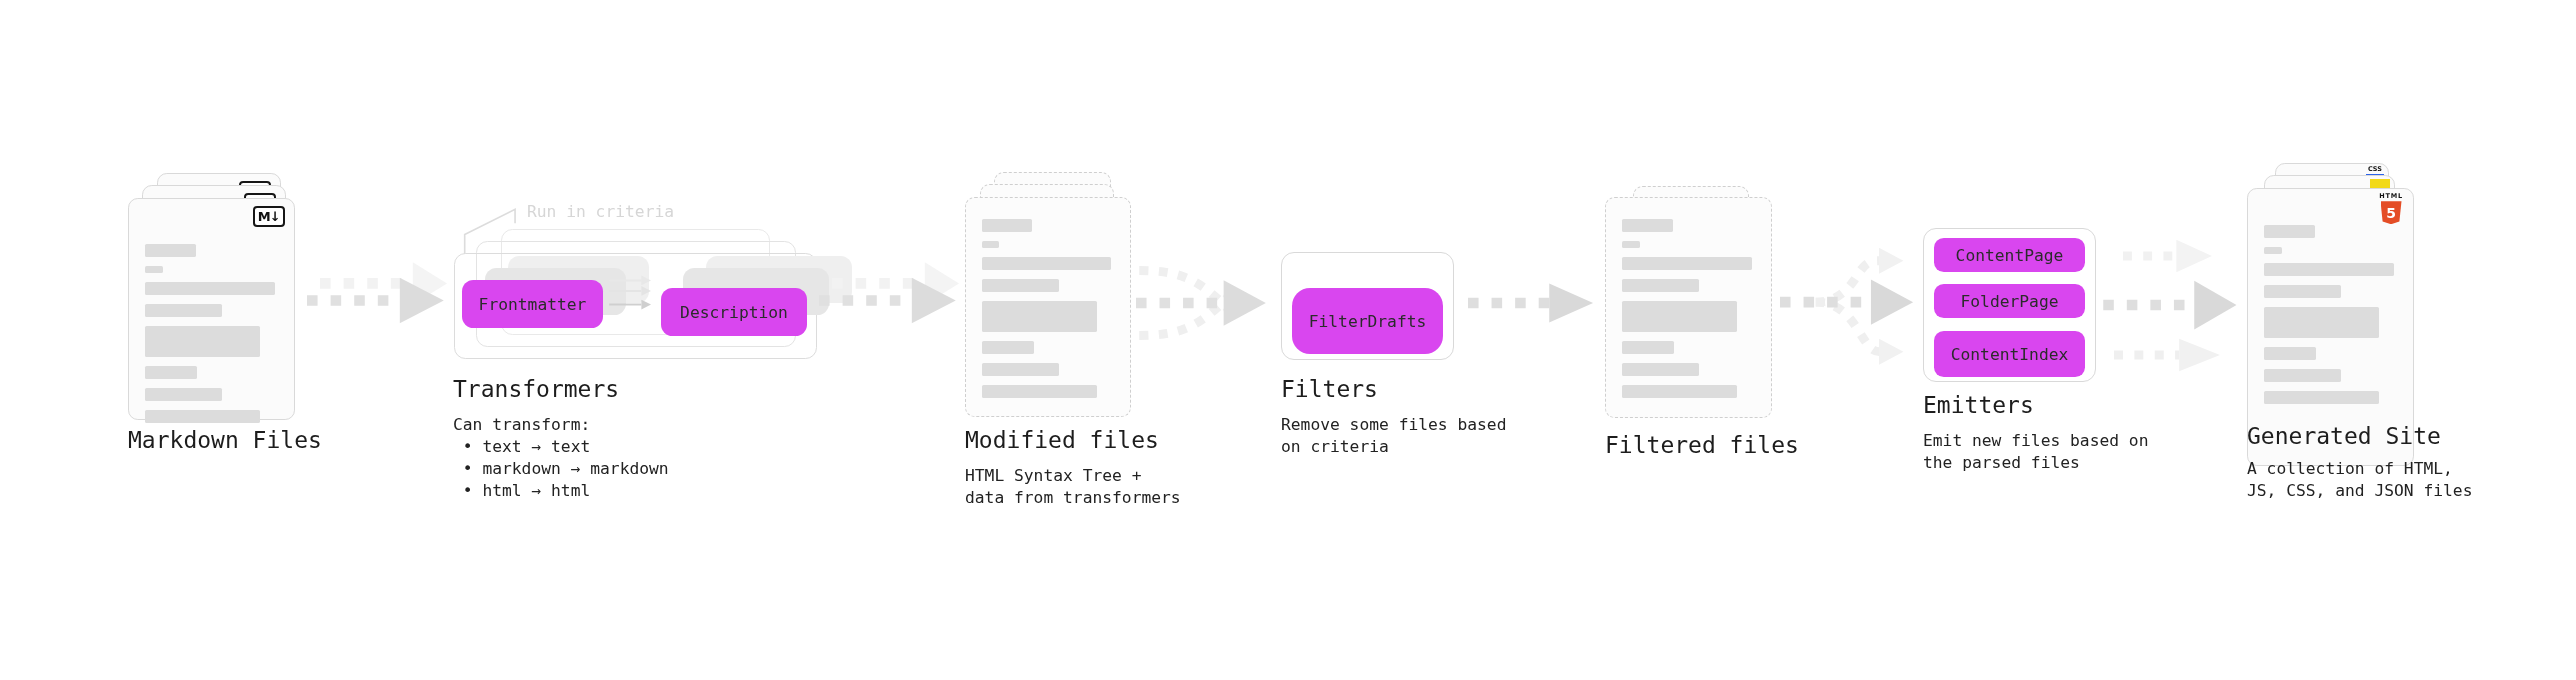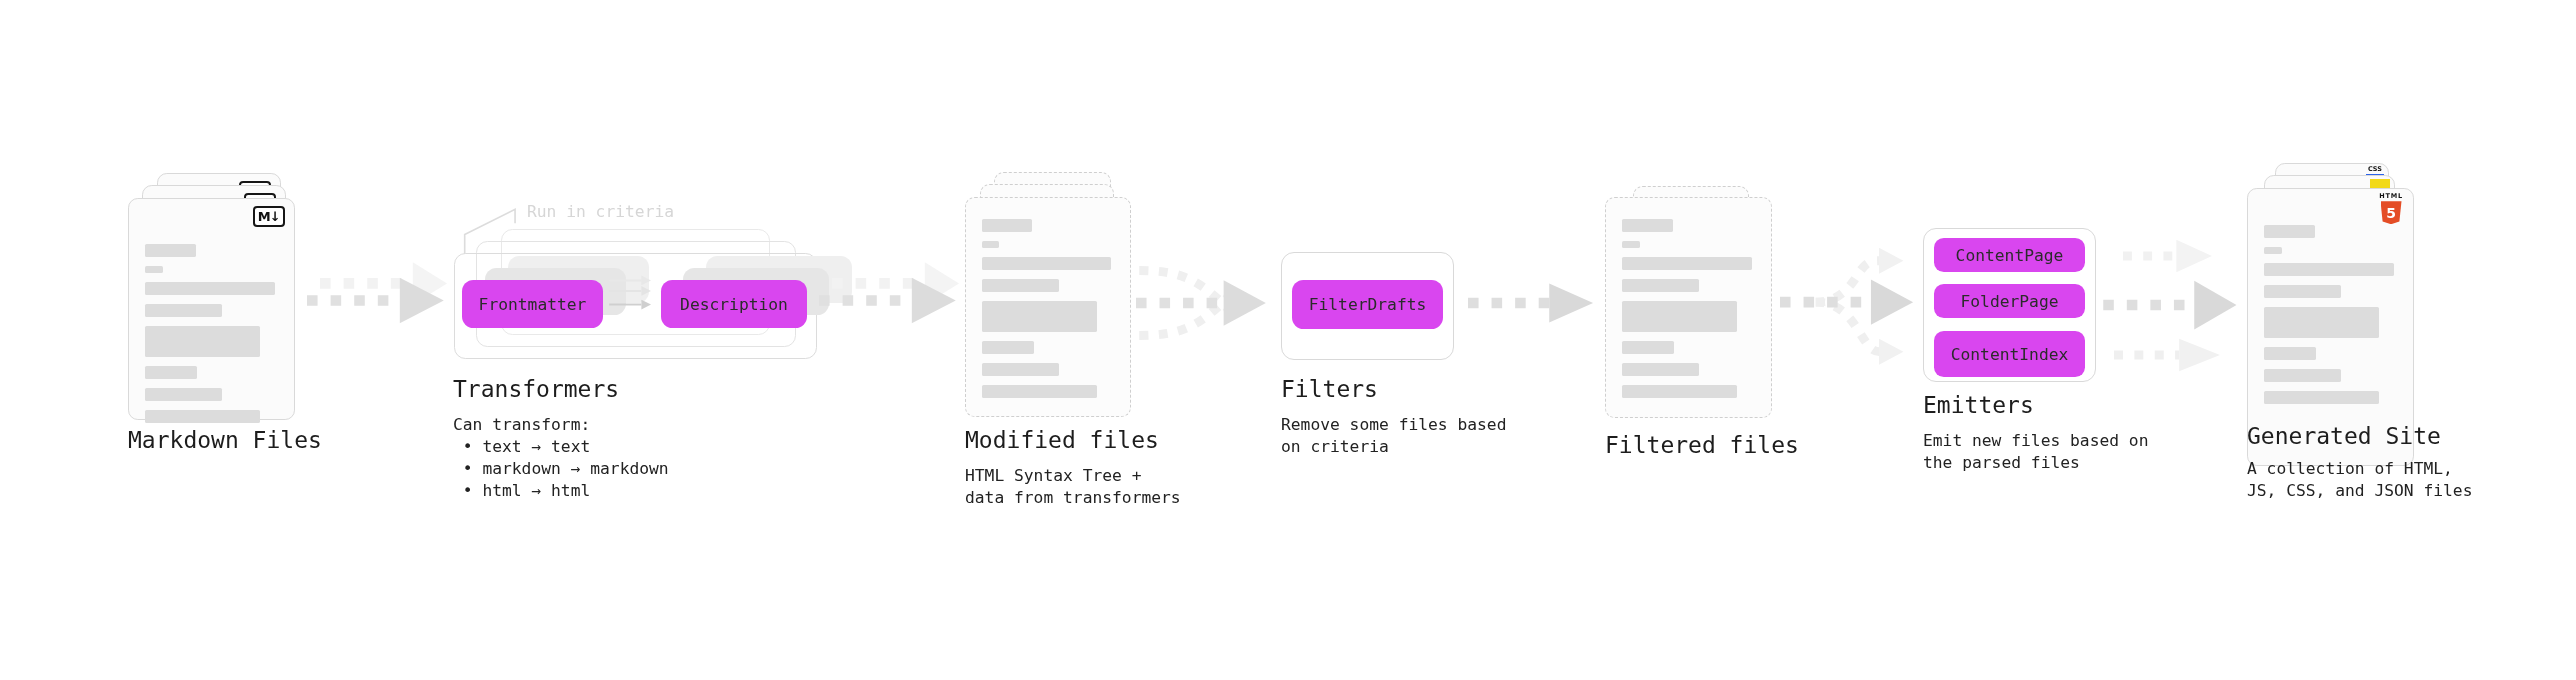--- a/index.html
+++ b/index.html
@@ -99,21 +99,21 @@
       <polyline points="7,64 7,40 69,9 69,26" fill="none" stroke="#dcdcdc" stroke-width="2"></polyline>
     </svg>
     <div class="annotation" style="left:527px;top:202px;">Run in criteria</div>
 
     <div class="pill g2" style="left:508px;top:256px;width:141px;height:47px;"></div>
     <div class="pill g1" style="left:485px;top:268px;width:141px;height:47px;"></div>
     <div class="pill" style="left:462px;top:280px;width:141px;height:48px;">Frontmatter</div>
 
     <div class="pill g2" style="left:706px;top:256px;width:146px;height:47px;"></div>
     <div class="pill g1" style="left:683px;top:268px;width:146px;height:47px;"></div>
-    <div class="pill" style="left:661px;top:280px;width:146px;height:48px;text-align:center;">Description</div>
+    <div class="pill" style="left:661px;top:288px;width:146px;height:48px;text-align:center;">Description</div>
 
     <svg class="abs" style="left:609px;top:274px;" width="47" height="37" viewBox="0 0 58 46">
       <g>
         <line x1="0" y1="8" x2="40" y2="8" stroke="#e8e8e8" stroke-width="2.5"></line>
         <polygon points="40,2 52,8 40,14" fill="#e8e8e8"></polygon>
       </g>
       <g>
         <line x1="0" y1="21" x2="40" y2="21" stroke="#e4e4e4" stroke-width="2.5"></line>
         <polygon points="40,15 52,21 40,27" fill="#e4e4e4"></polygon>
       </g>
@@ -163,21 +163,21 @@
 
   <svg class="abs" style="left:1136px;top:264px;" width="142" height="78" viewBox="0 0 175 96">
     <path d="M4,8 C58,8 80,20 120,62" fill="none" stroke="#efefef" stroke-width="11" stroke-dasharray="11 13"></path>
     <path d="M4,88 C58,88 80,76 120,34" fill="none" stroke="#efefef" stroke-width="11" stroke-dasharray="11 13"></path>
     <line x1="0" y1="48" x2="108" y2="48" stroke="#e0e0e0" stroke-width="13" stroke-dasharray="13 16"></line>
     <polygon points="108,20 160,48 108,76" fill="#dcdcdc"></polygon>
   </svg>
 
   <div>
     <div class="nodebox" style="left:1281px;top:252px;width:173px;height:108px;"></div>
-    <div class="pill" style="left:1292px;top:280px;width:151px;height:49px;">FilterDrafts</div>
+    <div class="pill" style="left:1292px;top:288px;width:151px;height:66px;border-radius:18px;">FilterDrafts</div>
     <div class="title" style="left:1281px;top:375px;">Filters</div>
     <div class="desc" style="left:1281px;top:414px;">Remove some files based
 on criteria</div>
   </div>
 
   <svg class="abs" style="left:1468px;top:280px;" width="130" height="46" viewBox="0 0 160 56">
     <line x1="0" y1="28" x2="100" y2="28" stroke="#dedede" stroke-width="13" stroke-dasharray="13 16"></line>
     <polygon points="100,4 154,28 100,52" fill="#d9d9d9"></polygon>
   </svg>
 

